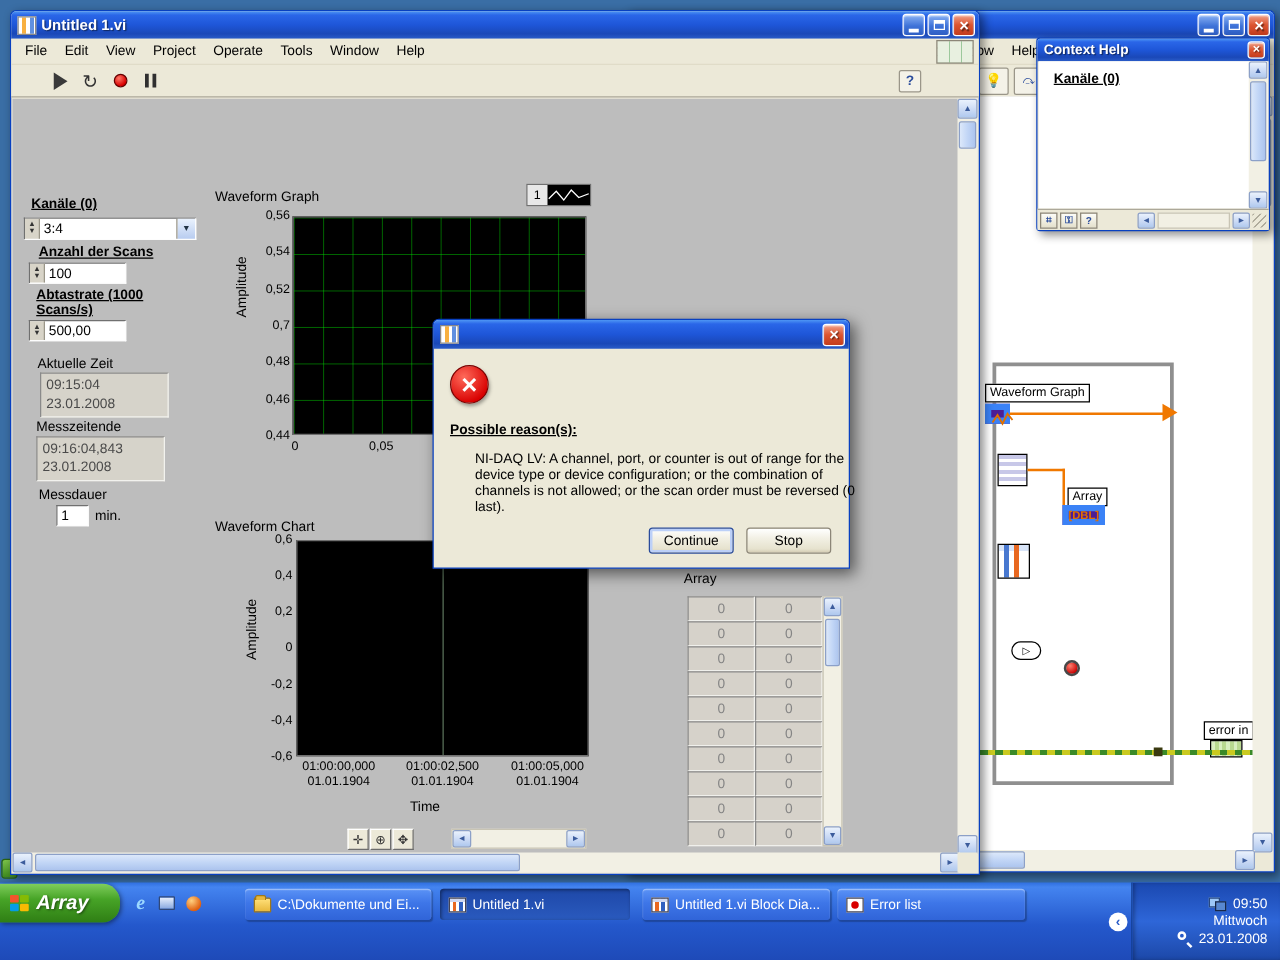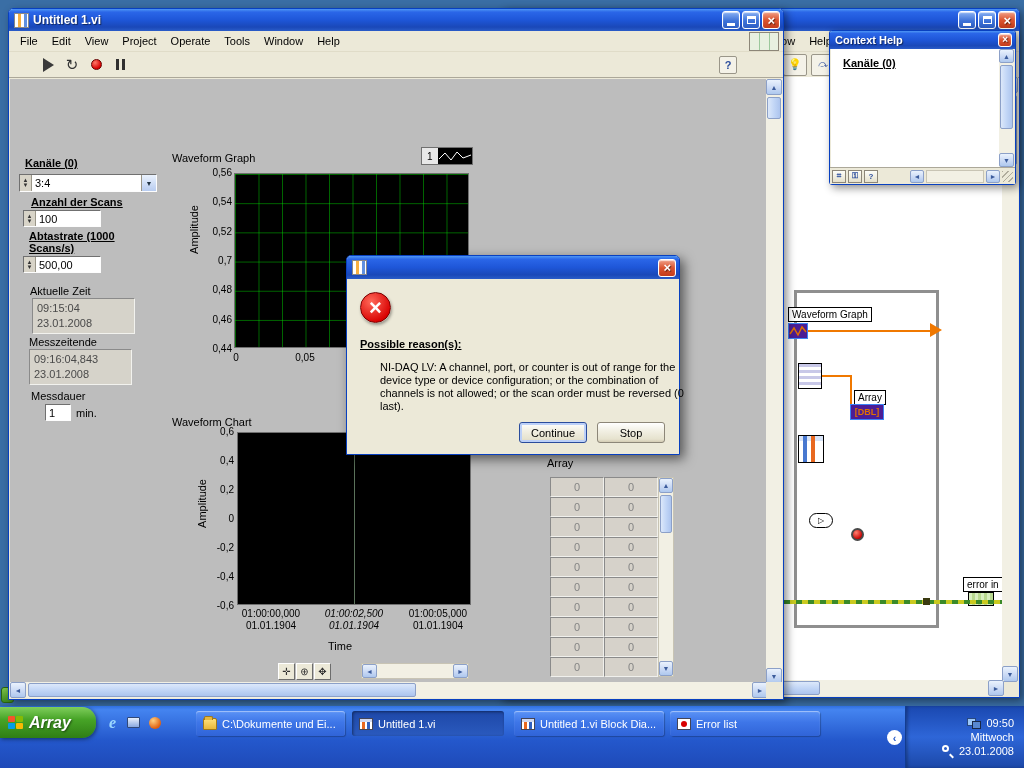--- a/index.html
+++ b/index.html
@@ -56,21 +56,21 @@
   .arr-cell{width:54px;height:20px;background:#D6D2CA;border:1px solid;border-color:#8A8A8A #F0F0EC #F0F0EC #8A8A8A;color:#858585;display:flex;align-items:center;justify-content:center;}
 
   
   .cbtn{position:absolute;height:21px;background:linear-gradient(180deg,#FFFFFF,#F2F0E4 40%,#E6E2CE 85%,#D4CCB4);border:1px solid #8C8678;border-radius:3px;display:flex;align-items:center;justify-content:center;font-size:11px;}
   .cbtn.def{border-color:#2A4C9C;box-shadow:inset 0 0 0 2px #BCD0F8;}
   .erricon{position:absolute;width:31px;height:31px;border-radius:50%;background:radial-gradient(circle at 35% 30%,#FF6A5A,#D80000 75%);border:1px solid #7A0000;display:flex;align-items:center;justify-content:center;color:#fff;font-size:22px;font-weight:bold;line-height:1;box-shadow:1px 2px 3px rgba(0,0,0,.35);}
 
   
   .canvas{position:absolute;background:#fff;overflow:hidden;}
   .bd-label{position:absolute;background:#fff;border:1px solid #000;font-size:10px;padding:0 3px;line-height:13px;white-space:nowrap;}
-  .term{position:absolute;border:1px solid #3b82f6;background:#4c1d95;}
+  .term{position:absolute;border:5px solid #3b82f6;background:#4c1d95;}
   .wire{position:absolute;background:#F07800;}
   .ewire{position:absolute;height:4px;background:repeating-linear-gradient(90deg,#CACA20 0 6px,#3A8A28 6px 12px);}
   .loop{position:absolute;border:3px solid #8F8F8F;}
   .vi-icon{position:absolute;background:#fff;border:1px solid #000;}
 
   
   .taskbar{position:absolute;left:0;top:706px;width:1024px;height:62px;background:linear-gradient(180deg,#2F6FE0 0%,#4484F0 6%,#2458CC 55%,#1E4AB8 100%);z-index:40;}
   .start{position:absolute;left:0;top:1px;width:96px;height:31px;border-radius:0 14px 14px 0;background:linear-gradient(180deg,#7FCE5C 0%,#47A427 40%,#2F7E14 100%);color:#fff;font-size:16px;font-weight:bold;font-style:italic;display:flex;align-items:center;gap:6px;padding:0 14px 0 8px;box-shadow:1px 1px 4px rgba(0,0,0,.5);text-shadow:1px 1px 2px rgba(0,0,0,.5);}
   .flag{display:grid;grid-template-columns:7px 7px;grid-template-rows:6px 6px;gap:1px;}
   .flag i{border-radius:1px;display:block;}
@@ -486,15 +486,15 @@
       <span>23.01.2008</span>
     </div>
   </div>
   <div class="abs" style="right:122px;top:24px;width:15px;height:15px;border-radius:50%;background:#fff;color:#2A5CC8;display:flex;align-items:center;justify-content:center;font-weight:bold;">‹</div>
 </div>
 
 <style>
   
   .chart-xticks .xg{line-height:12px;}
   .chart-xticks .xg:nth-child(1){left:218px;}
-  .chart-xticks .xg:nth-child(2){left:301px;font-style:italic;}
+  .chart-xticks .xg:nth-child(2){left:301px;}
   .chart-xticks .xg:nth-child(3){left:385px;}
 </style>
 
 </body></html>

